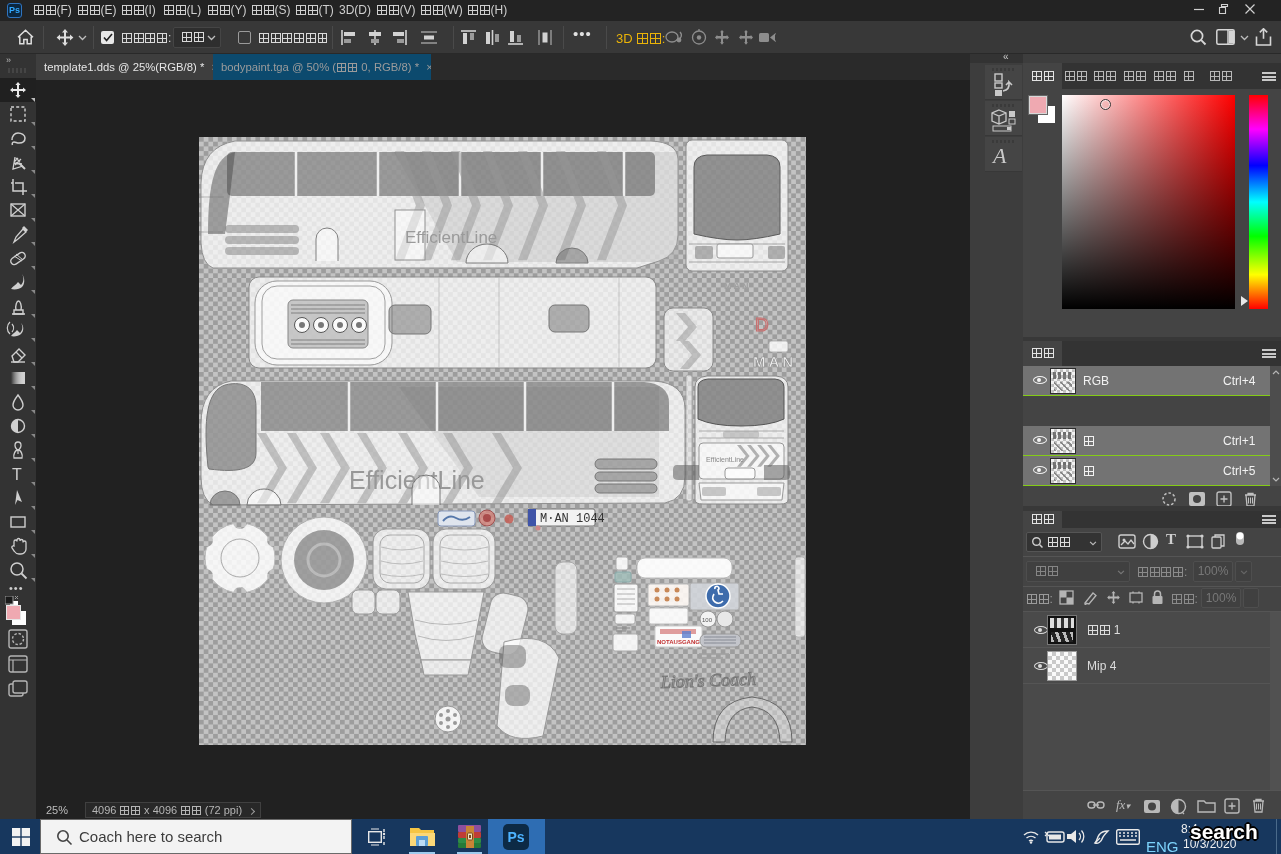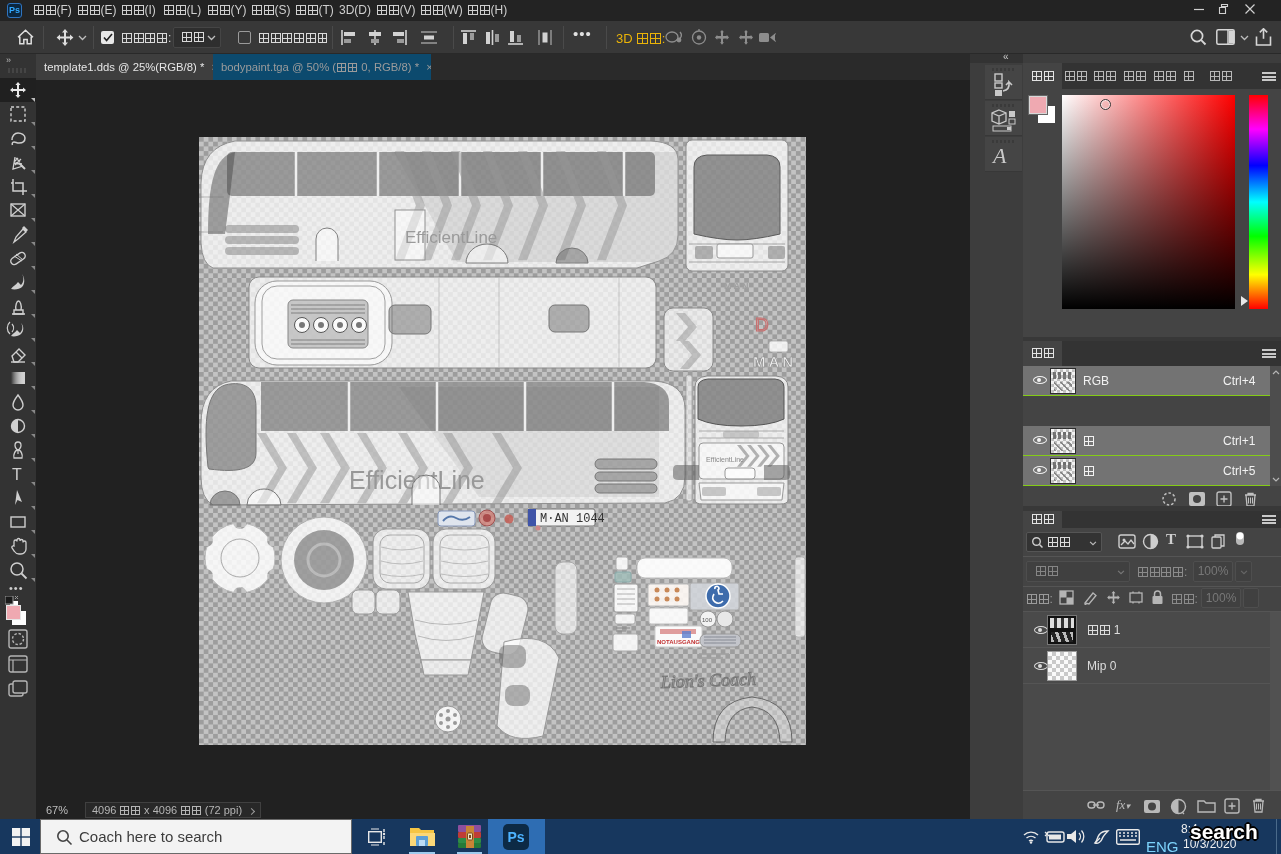--- a/index.html
+++ b/index.html
@@ -531,21 +531,21 @@
 <rect x="483" y="494" width="9" height="7" fill="#5a7fd0" opacity="0.8"></rect>
 <rect x="501" y="497" width="41" height="13" rx="6" fill="rgba(195,198,204,0.92)" stroke="#999"></rect>
 <path d="M505,500h32M505,503h32M505,506h32" stroke="rgba(120,125,135,0.8)"></path>
 <path d="M500,517h30M500,521h24" stroke="rgba(160,160,160,0.8)" stroke-width="2"></path>
 <text x="462" y="551" transform="rotate(-2 462 551)" font-size="18" font-style="italic" font-family="Liberation Serif" fill="none" stroke="#787878" stroke-width="1">Lion's Coach</text>
 <path d="M514,605 Q514,564 553,560 Q593,564 593,605 L581,605 Q580,573 553,570 Q527,573 526,605 Z" fill="rgba(220,220,220,0.5)" stroke="#666"></path>
 <rect x="596" y="420" width="10" height="80" rx="3" fill="rgba(255,255,255,0.6)" stroke="#aaa" stroke-width="0.7"></rect>
 <path d="M601,500 L601,600" stroke="rgba(190,190,190,0.8)" stroke-width="2"></path>
 </svg>
 <div id="statusbar">
-<div class="abs" style="left:10px;top:2px">67%</div>
+<div class="abs" style="left:10px;top:2px">25%</div>
 <div id="statbox">4096 <span class="c"></span><span class="c"></span> x 4096 <span class="c"></span><span class="c"></span> (72 ppi)<span style="display:inline-block;width:5px;height:5px;border-top:1.2px solid #9a9a9a;border-right:1.2px solid #9a9a9a;transform:rotate(45deg);margin-left:7px"></span></div>
 </div>
 </div>
 <div class="abs" id="rightarea">
 <div class="abs" style="left:0;top:0;width:311px;height:9px;background:#333333"></div>
 <div class="abs" style="left:33px;top:-3px;color:#c9c9c9;font-size:10px;letter-spacing:-1px">«</div>
 <div class="abs" style="left:292px;top:-3px;color:#c9c9c9;font-size:10px;letter-spacing:-1px">»</div>
 <div id="dockstrip">
 <div class="dockcell" style="top:2px;height:35px">
           <div style="position:absolute;left:7px;top:3px;width:22px;height:3px;background:repeating-linear-gradient(90deg,#3a3a3a 0 2px,transparent 2px 4px)"></div>
@@ -722,21 +722,21 @@
 <div class="abs" style="left:220px;top:60px;width:16px;height:20px;background:#404040;border:1px solid #4e4e4e;border-radius:2px"></div>
 <div class="abs" style="left:0;top:83px;width:259px;height:1px;background:#555"></div>
 <div class="lrow" style="top:84px">
             <div class="eye" style="left:11px;top:14px"></div>
             <div class="abs lthumb1" style="left:24px;top:3px"></div>
             <div class="abs" style="left:64px;top:11px"><span class="c"></span><span class="c"></span> 1</div>
           </div>
 <div class="lrow" style="top:120px">
             <div class="eye" style="left:11px;top:14px"></div>
             <div class="abs lthumb2" style="left:24px;top:3px"></div>
-            <div class="abs" style="left:64px;top:11px">Mip 0</div>
+            <div class="abs" style="left:64px;top:11px">Mip 4</div>
           </div>
 <div class="abs" style="left:0;top:156px;width:259px;height:106px;background:#4a4a4a"></div>
 <div class="abs" style="left:247px;top:84px;width:12px;height:178px;background:#515151"></div>
 <div class="abs" style="left:0;top:262px;width:259px;height:30px;background:#444;border-top:1px solid #555">
 <svg class="abs" style="left:64px;top:8px" width="18" height="12" viewBox="0 0 18 12">
               <rect x="1" y="3" width="7" height="6" rx="3" fill="none" stroke="#b9b9b9" stroke-width="1.4"></rect>
               <rect x="10" y="3" width="7" height="6" rx="3" fill="none" stroke="#b9b9b9" stroke-width="1.4"></rect>
               <path d="M6 6h6" stroke="#b9b9b9" stroke-width="1.4"></path>
             </svg>
 <div class="abs" style="left:93px;top:6px;color:#b9b9b9;font-size:13px;font-style:italic;font-family:'Liberation Serif',serif">fx<span style="font-size:9px">▾</span></div>

